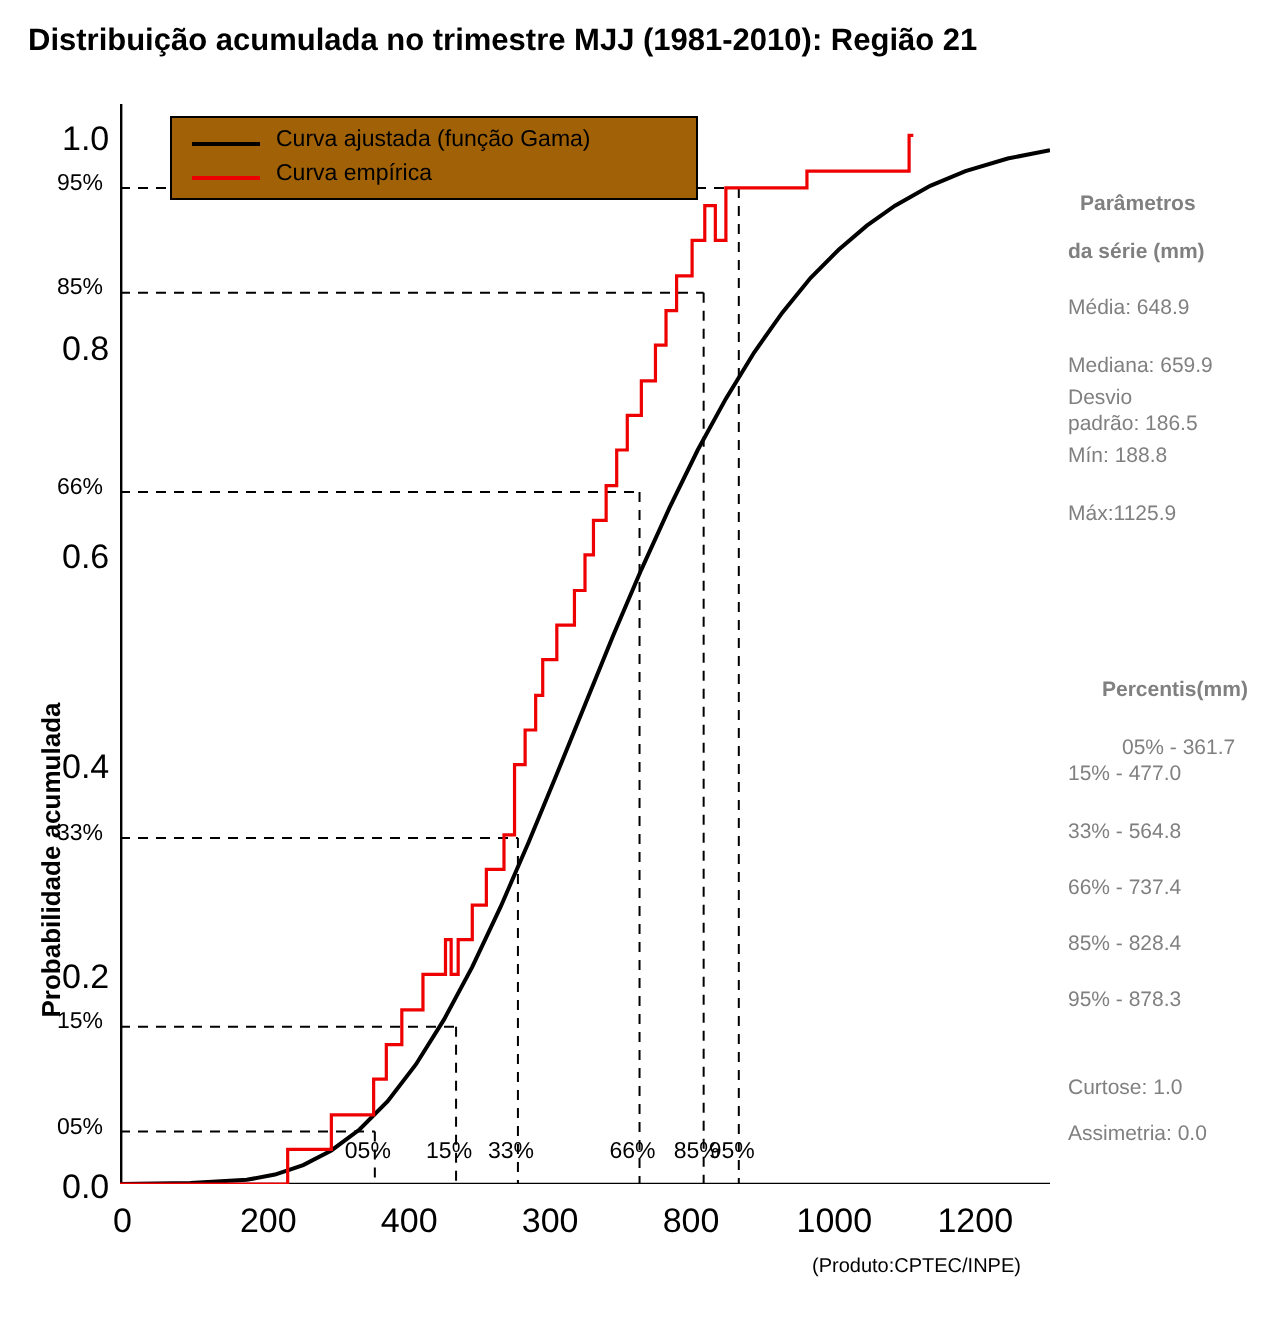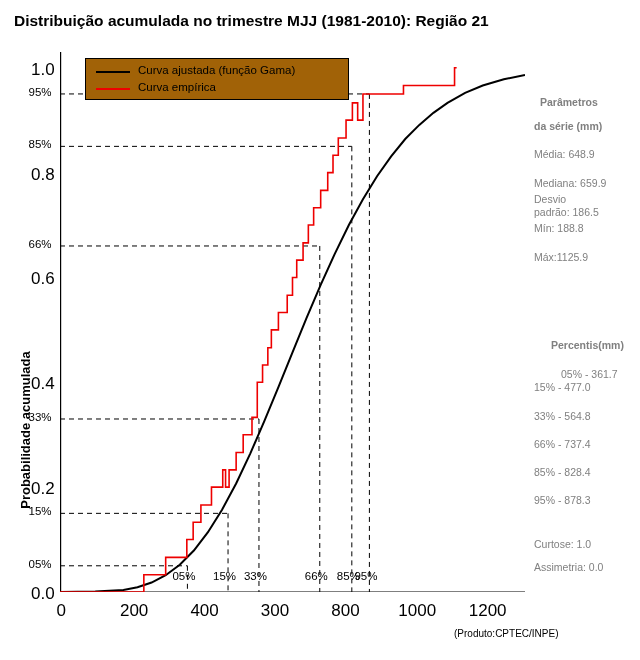--- a/index.html
+++ b/index.html
@@ -2,21 +2,21 @@
 <html><head>
 <meta charset="utf-8">
 <style>
   html,body{margin:0;padding:0;}
   body{width:640px;height:660px;background:#ffffff;font-family:"Liberation Sans",sans-serif;color:#000;overflow:hidden;}
   #root{position:relative;width:640px;height:660px;}
   .title{position:absolute;left:14px;top:12px;width:600px;font-size:15.5px;font-weight:bold;letter-spacing:0px;}
   .plotbox{position:absolute;left:60px;top:52px;width:465px;height:540px;}
   .ylabel{position:absolute;left:-2px;top:250px;transform:rotate(-90deg) translate(-50%,0);transform-origin:left top;font-size:13px;font-weight:bold;white-space:nowrap;}
   .xlabel{position:absolute;left:150px;top:620px;font-size:13px;font-weight:bold;}
-  .prod{position:absolute;left:405px;top:626px;font-size:10px;margin-left:48px;}
+  .prod{position:absolute;left:405px;top:626px;font-size:10px;}
   .ticklab{position:absolute;font-size:17px;color:#000;white-space:nowrap;}
   .pctlab{position:absolute;font-size:11.5px;color:#000;white-space:nowrap;}
   .side{position:absolute;font-size:10.5px;color:#808080;white-space:nowrap;}
   .sideb{position:absolute;font-size:10.5px;color:#808080;white-space:nowrap;font-weight:bold;}
   .legend{position:absolute;left:85px;top:58px;width:230px;height:40px;border:1px solid #000;background:#a16207;padding-left:32px;}
   .legline{position:absolute;height:0;border-top-width:2px;border-top-style:solid;}
   .legtxt{position:absolute;font-size:11.5px;}
   svg{position:absolute;left:0;top:0;}
 </style>
 </head>

